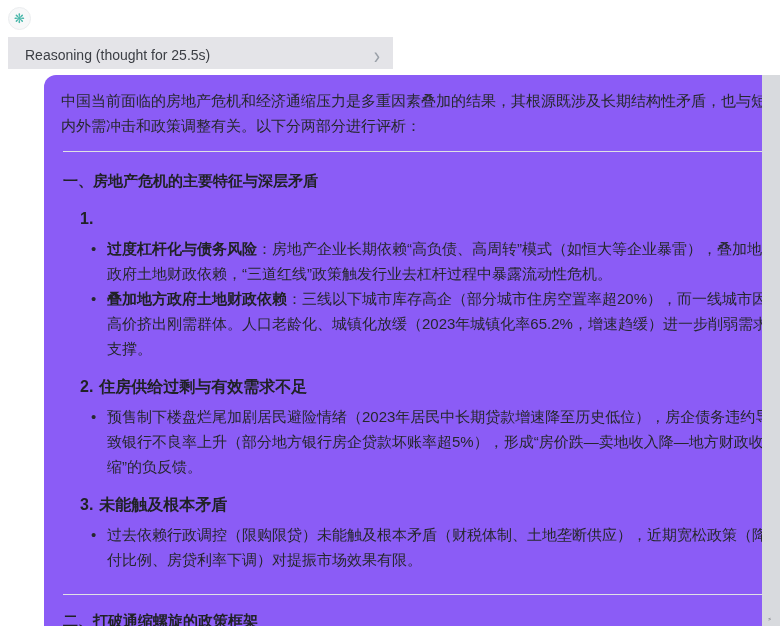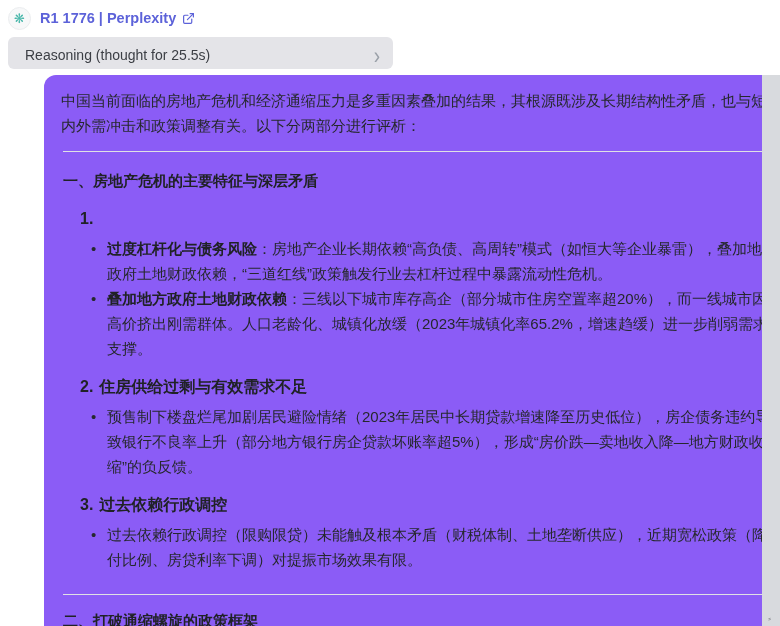--- a/index.html
+++ b/index.html
@@ -27,21 +27,21 @@
   .model-name {
     color: #5c62d9; font-size: 14.5px; font-weight: 600;
     display: inline-flex; align-items: center; gap: 6px;
     cursor: pointer; white-space: nowrap;
   }
   .ext-icon { display: inline-flex; color: #5c62d9; margin-top: 1px; }
   
   .reasoning-pill {
     position: absolute; top: 37px; left: 8px;
     width: 385px; height: 32px;
-    background: #e4e4e8; border: none; border-radius: 6px;
+    background: #e4e4e8; border: none; border-radius: 0;
     display: flex; align-items: center; justify-content: space-between;
     padding: 4px 13px 0 17px;
     font-family: inherit;
     font-size: 14px; font-weight: 500; color: #3b3e44;
     cursor: pointer;
   }
   .reasoning-pill .chevron {
     color: #9aa0a8; font-size: 19px; font-weight: 400;
     line-height: 1; transform: scaleY(1.25);
   }
@@ -90,30 +90,20 @@
     user-select: none;
   }
 </style>
 </head>
 <body>
 
 <div class="model-header">
   <div class="avatar">
     <span>❋</span>
   </div>
-  <span class="model-name">
-    <span>R1 1776 | Perplexity</span>
-    <span class="ext-icon">
-      <svg width="13" height="13" viewBox="0 0 24 24" fill="none" stroke="currentColor" stroke-width="2.2" stroke-linecap="round" stroke-linejoin="round">
-        <path d="M18 13v6a2 2 0 0 1-2 2H5a2 2 0 0 1-2-2V8a2 2 0 0 1 2-2h6"></path>
-        <polyline points="15 3 21 3 21 9"></polyline>
-        <line x1="10" y1="14" x2="21" y2="3"></line>
-      </svg>
-    </span>
-  </span>
 </div>
 
 <button class="reasoning-pill">
   <span>Reasoning (thought for 25.5s)</span>
   <span class="chevron">›</span>
 </button>
 
 <div class="card">
 
   <p class="intro">中国当前面临的房地产危机和经济通缩压力是多重因素叠加的结果，其根源既涉及长期结构性矛盾，也与短期内外需冲击和政策调整有关。以下分两部分进行评析：</p>
@@ -147,21 +137,21 @@
       <li>
         <span class="marker">•</span>
         <span class="li-text"><strong></strong><span>预售制下楼盘烂尾加剧居民避险情绪（2023年居民中长期贷款增速降至历史低位），房企债务违约导致银行不良率上升（部分地方银行房企贷款坏账率超5%），形成“房价跌—卖地收入降—地方财政收缩”的负反馈。</span></span>
       </li>
     </ul>
   </div>
 
   <div class="group">
     <div class="num-line">
       <span class="num">3.</span>
-      <span>过去依赖行政调控</span>
+      <span>未能触及根本矛盾</span>
     </div>
     <ul class="blist">
       <li>
         <span class="marker">•</span>
         <span class="li-text"><strong></strong><span>过去依赖行政调控（限购限贷）未能触及根本矛盾（财税体制、土地垄断供应），近期宽松政策（降首付比例、房贷利率下调）对提振市场效果有限。</span></span>
       </li>
     </ul>
   </div>
 
   <hr class="rule" style="margin-top:22px;">

